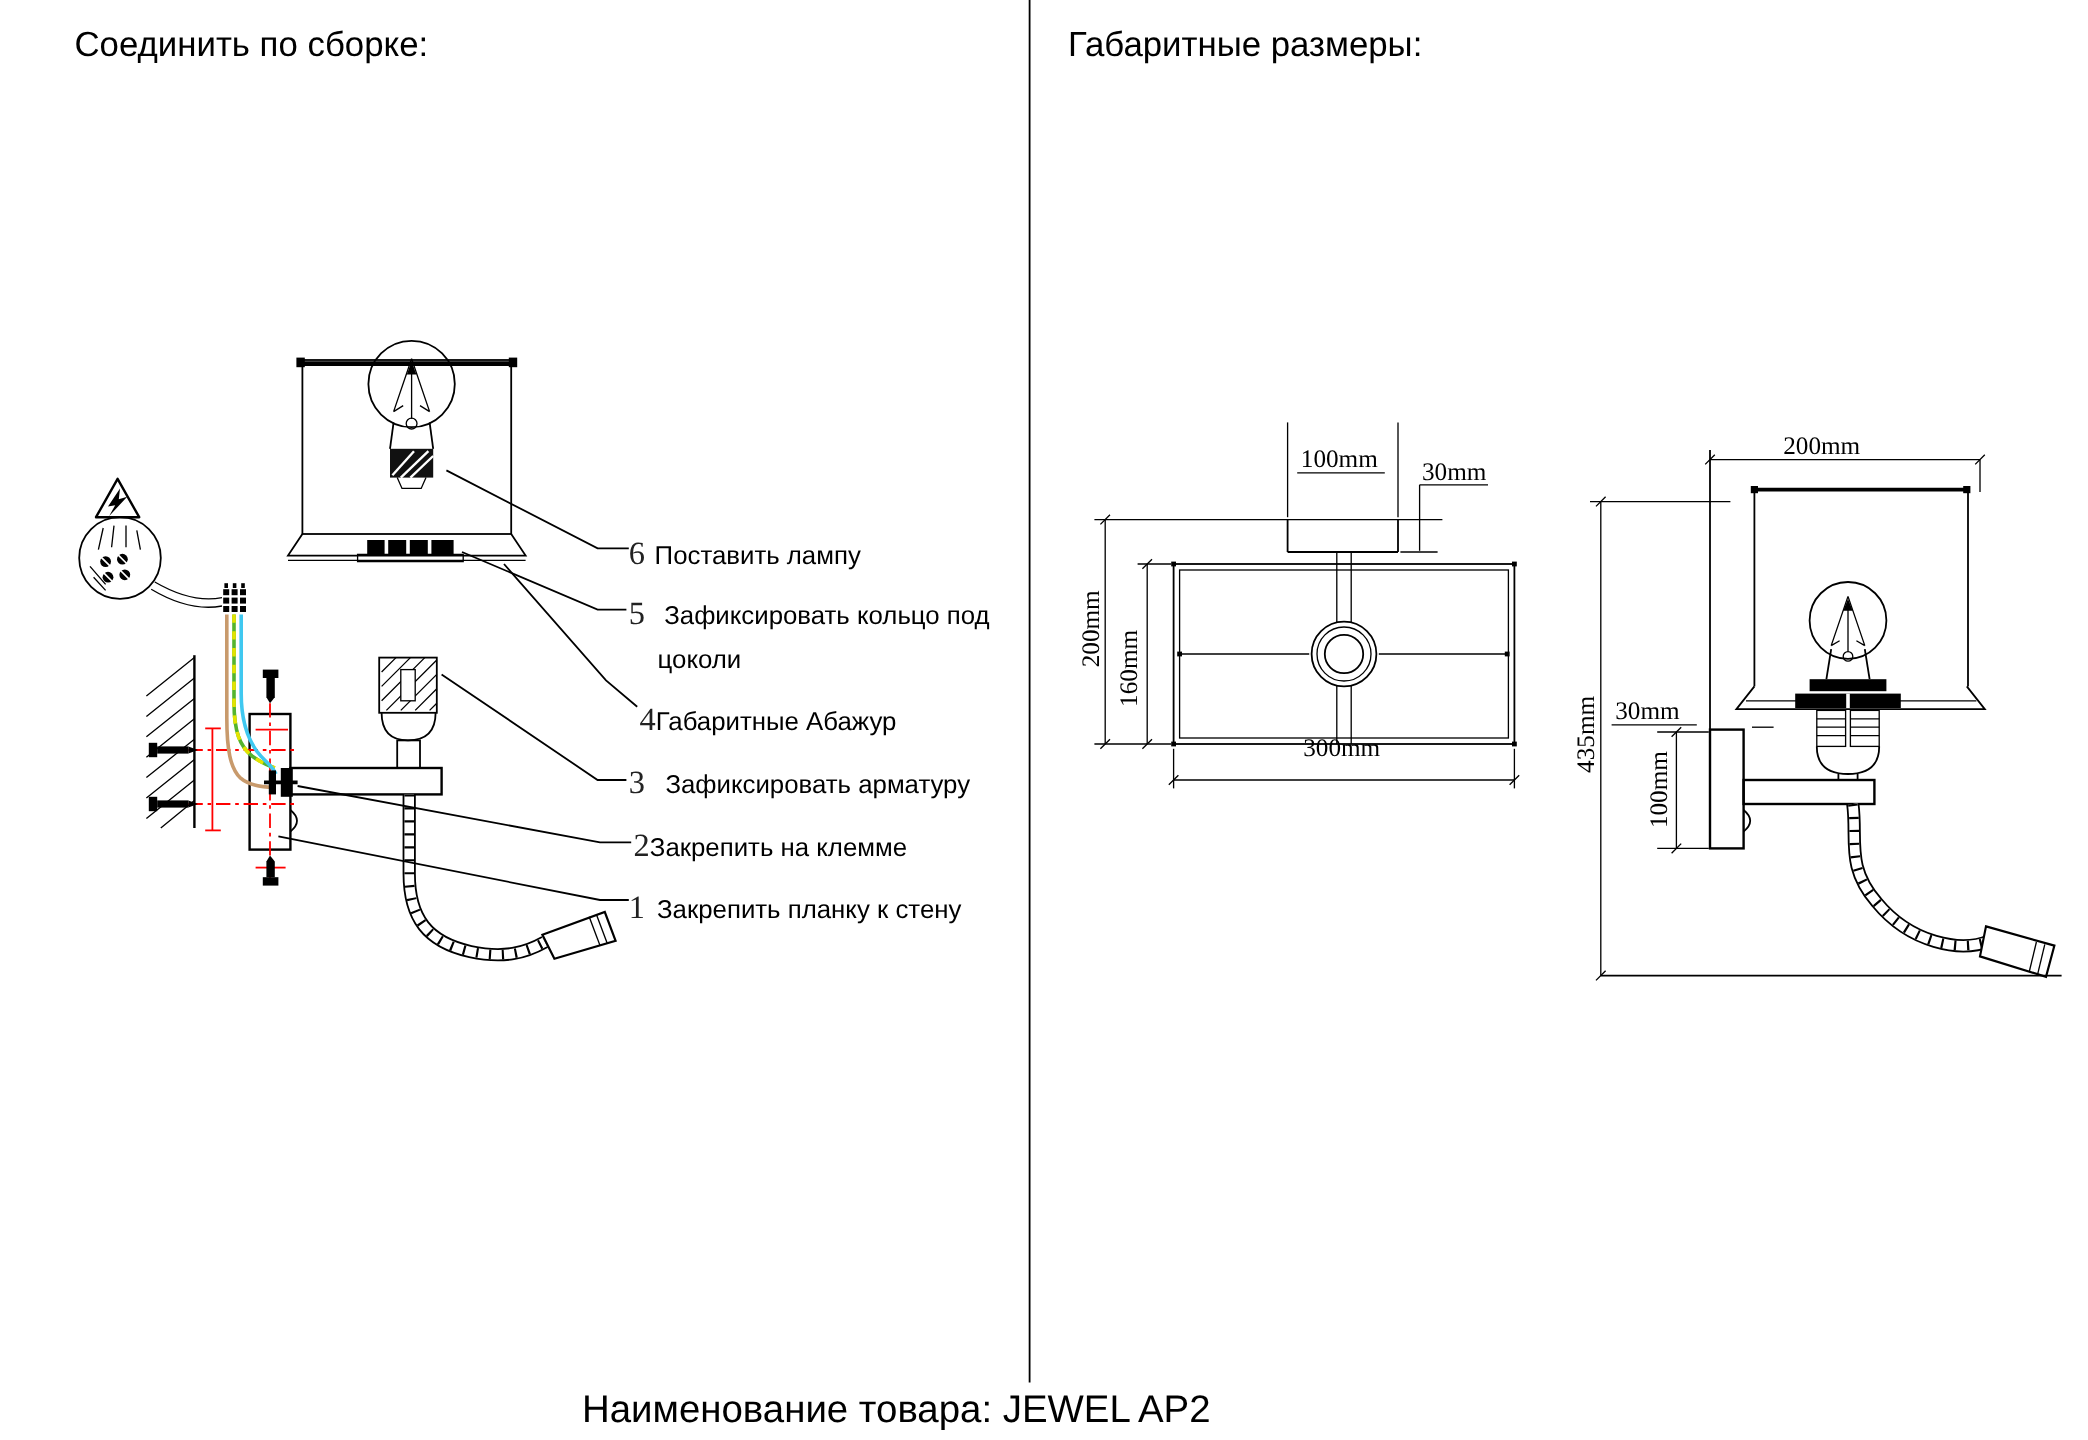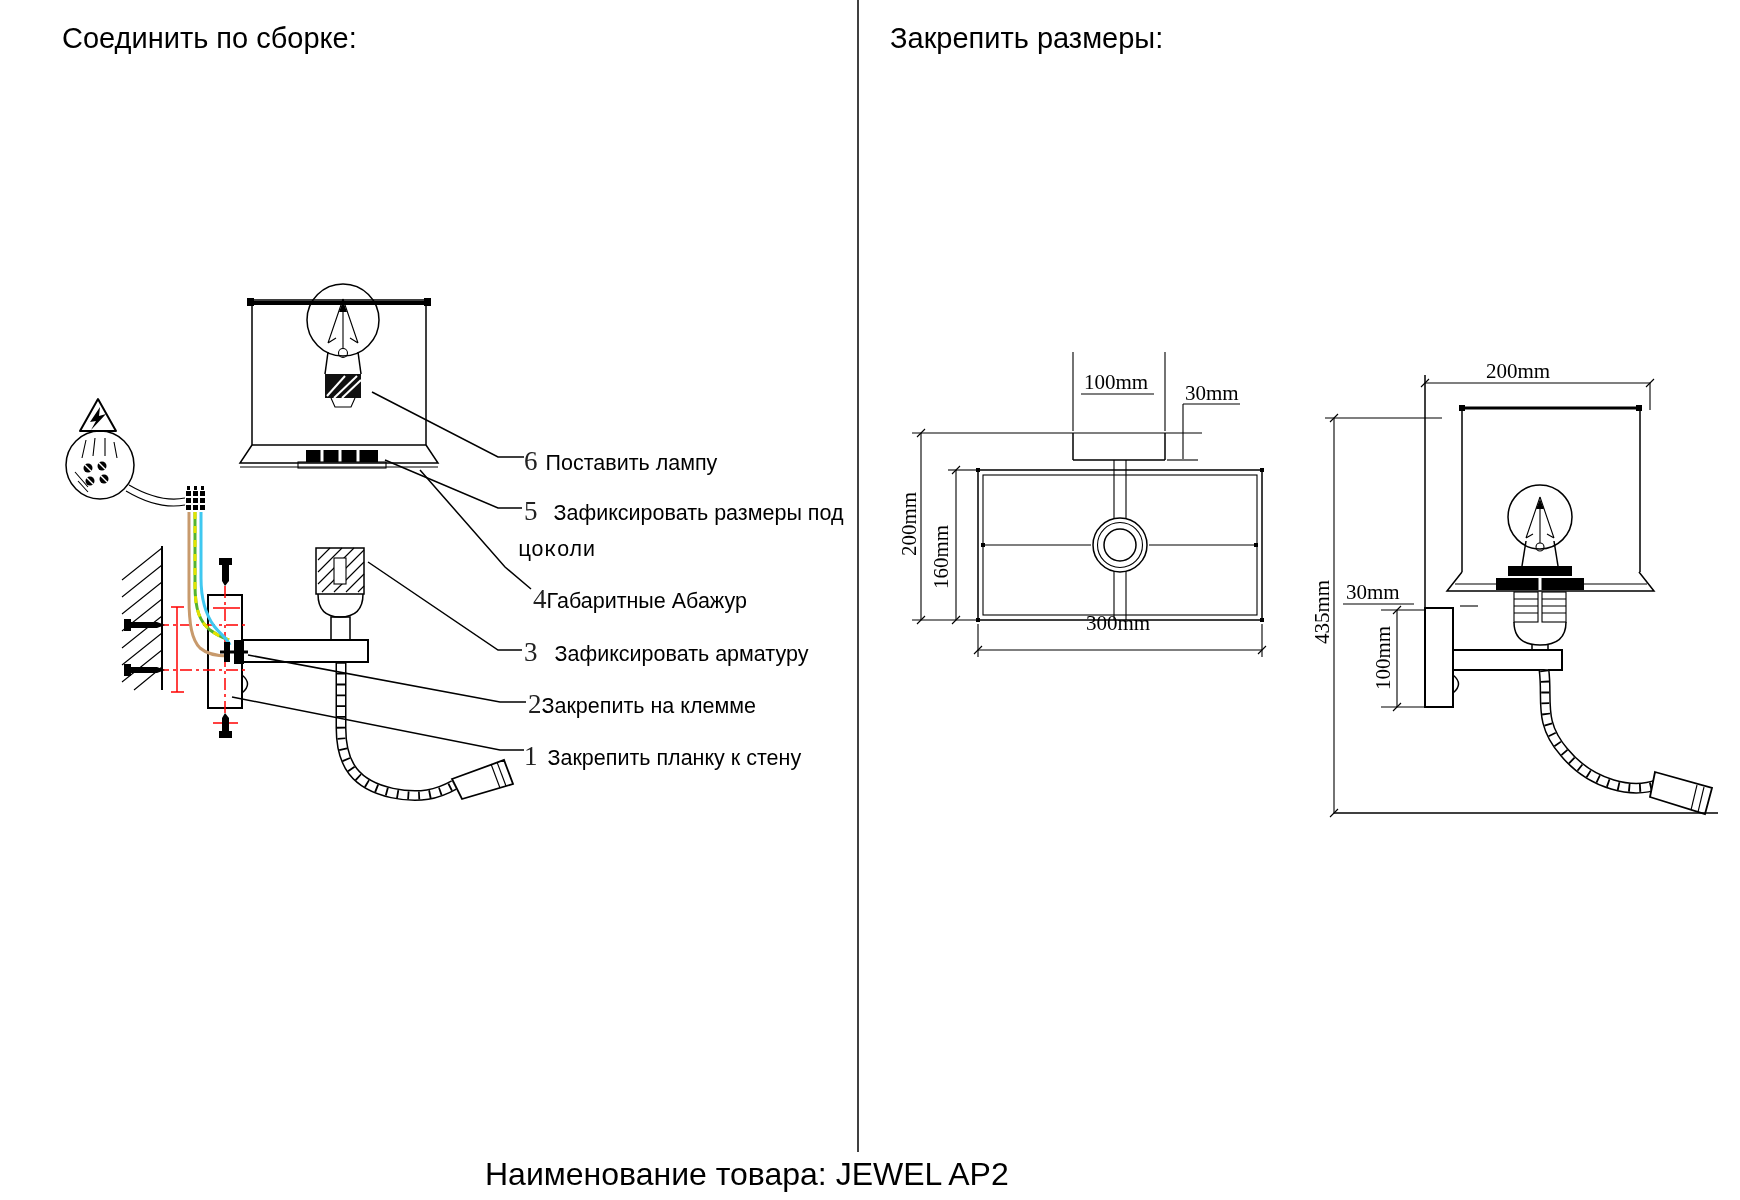--- a/index.html
+++ b/index.html
@@ -279,33 +279,33 @@
       <line x1="1460" y1="606" x2="1478" y2="606" class="thin"></line>
       <line x1="1397" y1="610" x2="1397" y2="707" class="thin"></line>
       <line x1="1381" y1="610" x2="1424" y2="610" class="thin"></line>
       <line x1="1381" y1="707" x2="1424" y2="707" class="thin"></line>
       <path class="thin" d="M1393,614 L1401,606 M1393,711 L1401,703"></path>
     </g>
   </g>
 </svg>
 
 <div class="abs hdr" style="left:62px;top:22px;">Соединить по сборке:</div>
-<div class="abs hdr" style="left:890px;top:22px;">Закрепить размеры:</div>
+<div class="abs hdr" style="left:890px;top:22px;">Габаритные размеры:</div>
 
 <div class="step" style="left:524px;top:446px;">
   <span class="n">6</span>
     <span style="width:8px"></span>
   <span class="t">Поставить лампу</span>
 </div>
 <div class="step" style="left:524px;top:496px;">
   <span class="n">5</span>
     <span style="width:16px"></span>
-  <span class="t">Зафиксировать размеры под</span>
-</div>
-<div class="step2" style="left:518px;top:538px;font-family:Liberation Mono, monospace;">цоколи</div>
+  <span class="t">Зафиксировать кольцо под</span>
+</div>
+<div class="step2" style="left:548px;top:538px;">цоколи</div>
 <div class="step" style="left:533px;top:584px;">
   <span class="n">4</span>
   <span class="t">Габаритные Абажур</span>
 </div>
 <div class="step" style="left:524px;top:637px;">
   <span class="n">3</span>
     <span style="width:17px"></span>
   <span class="t">Зафиксировать арматуру</span>
 </div>
 <div class="step" style="left:528px;top:689px;">

